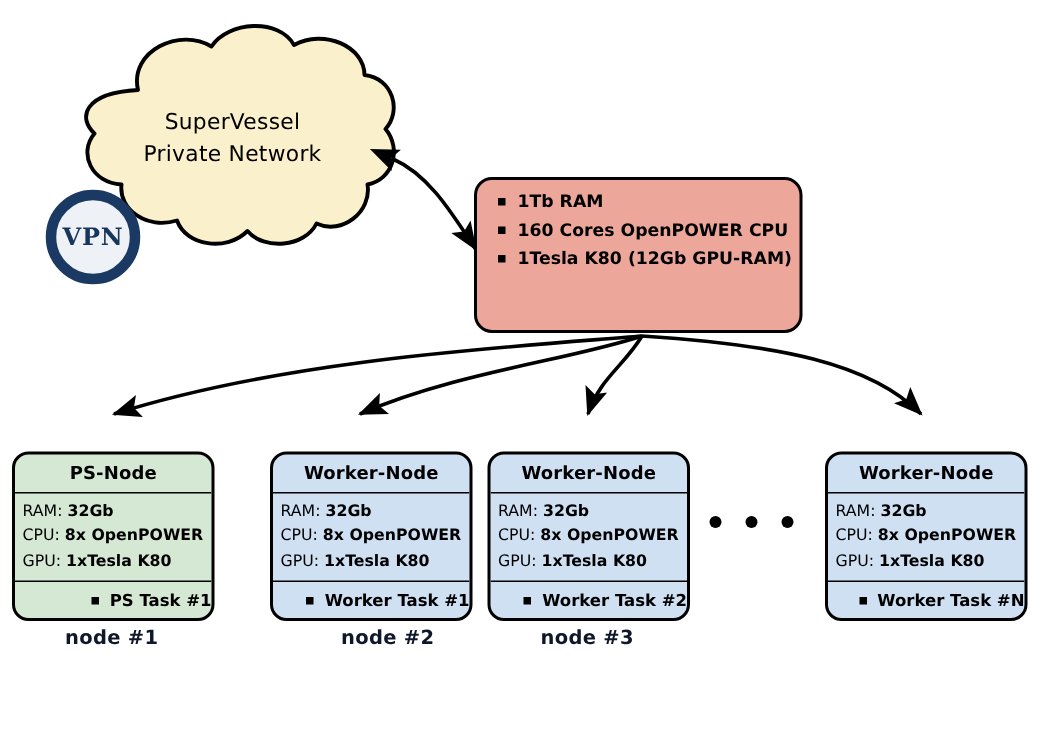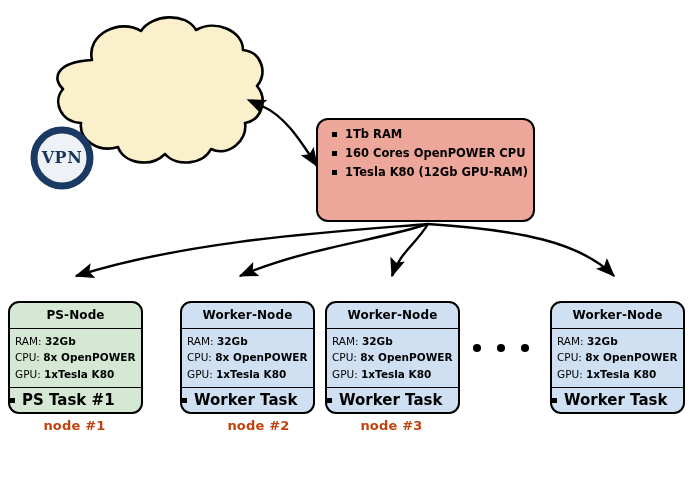--- a/index.html
+++ b/index.html
@@ -62,39 +62,39 @@
   .node-specs{
     height:59px;border-bottom:1.6px solid #000;
     padding:4px 0 0 5px;box-sizing:border-box;
   }
   .node-specs .spec{
     font-size:10.5px;color:#000;line-height:1.55;white-space:nowrap;
   }
   .node-specs .spec .k{font-weight:normal;}
   .node-specs .spec .v{font-weight:bold;}
   .node-task{
-    height:25px;line-height:25px;text-align:left;
-    font-size:15px;font-weight:bold;color:#000;position:relative;
+    height:25px;line-height:25px;text-align:right;
+    font-size:11px;font-weight:bold;color:#000;position:relative;
   }
   .node-task .bullet{
     display:inline-block;width:5px;height:5px;background:#000;
     vertical-align:middle;margin-right:7px;margin-bottom:1px;
   }
 
   
   .ellipsis{
     position:absolute;left:473px;top:341px;width:56px;height:14px;
     display:flex;justify-content:space-between;align-items:center;
   }
   .ellipsis span{width:8px;height:8px;border-radius:50%;background:#000;display:block;}
 
   
   .node-caption{
     position:absolute;top:418px;width:133px;text-align:center;
-    font-size:13px;font-weight:bold;color:#c2410c;letter-spacing:0.2px;
+    font-size:13px;font-weight:bold;color:#0f172a;letter-spacing:0.2px;
     font-family:"DejaVu Sans","Liberation Sans",sans-serif;
   }
 </style>
 </head>
 <body>
 
 <div id="canvas">
 
   <svg class="layer" viewBox="0 0 695 494">
     <defs>
@@ -126,20 +126,24 @@
     </g>
 
     <path d="M262,106 C 285,116 300,140 317,166" fill="none" stroke="#000" stroke-width="2.4" marker-start="url(#arrowhead-start)" marker-end="url(#arrowhead)"></path>
 
     <path d="M428,224 C 330,232 190,240 76,276" fill="none" stroke="#000" stroke-width="2.4" marker-end="url(#arrowhead)"></path>
     <path d="M428,224 C 380,240 305,248 240,276" fill="none" stroke="#000" stroke-width="2.4" marker-end="url(#arrowhead)"></path>
     <path d="M428,224 C 416,244 400,252 392,276" fill="none" stroke="#000" stroke-width="2.4" marker-end="url(#arrowhead)"></path>
     <path d="M428,224 C 520,230 580,242 614,276" fill="none" stroke="#000" stroke-width="2.4" marker-end="url(#arrowhead)"></path>
   </svg>
 
+  <div class="cloud-label">
+    <div>SuperVessel</div>
+    <div>Private Network</div>
+  </div>
 
   <div class="vpn-text">VPN</div>
 
   <div class="main-node">
     <ul class="main-list">
       <li>
         <span class="bullet"></span>
         <span>1Tb RAM</span>
       </li>
       <li>

